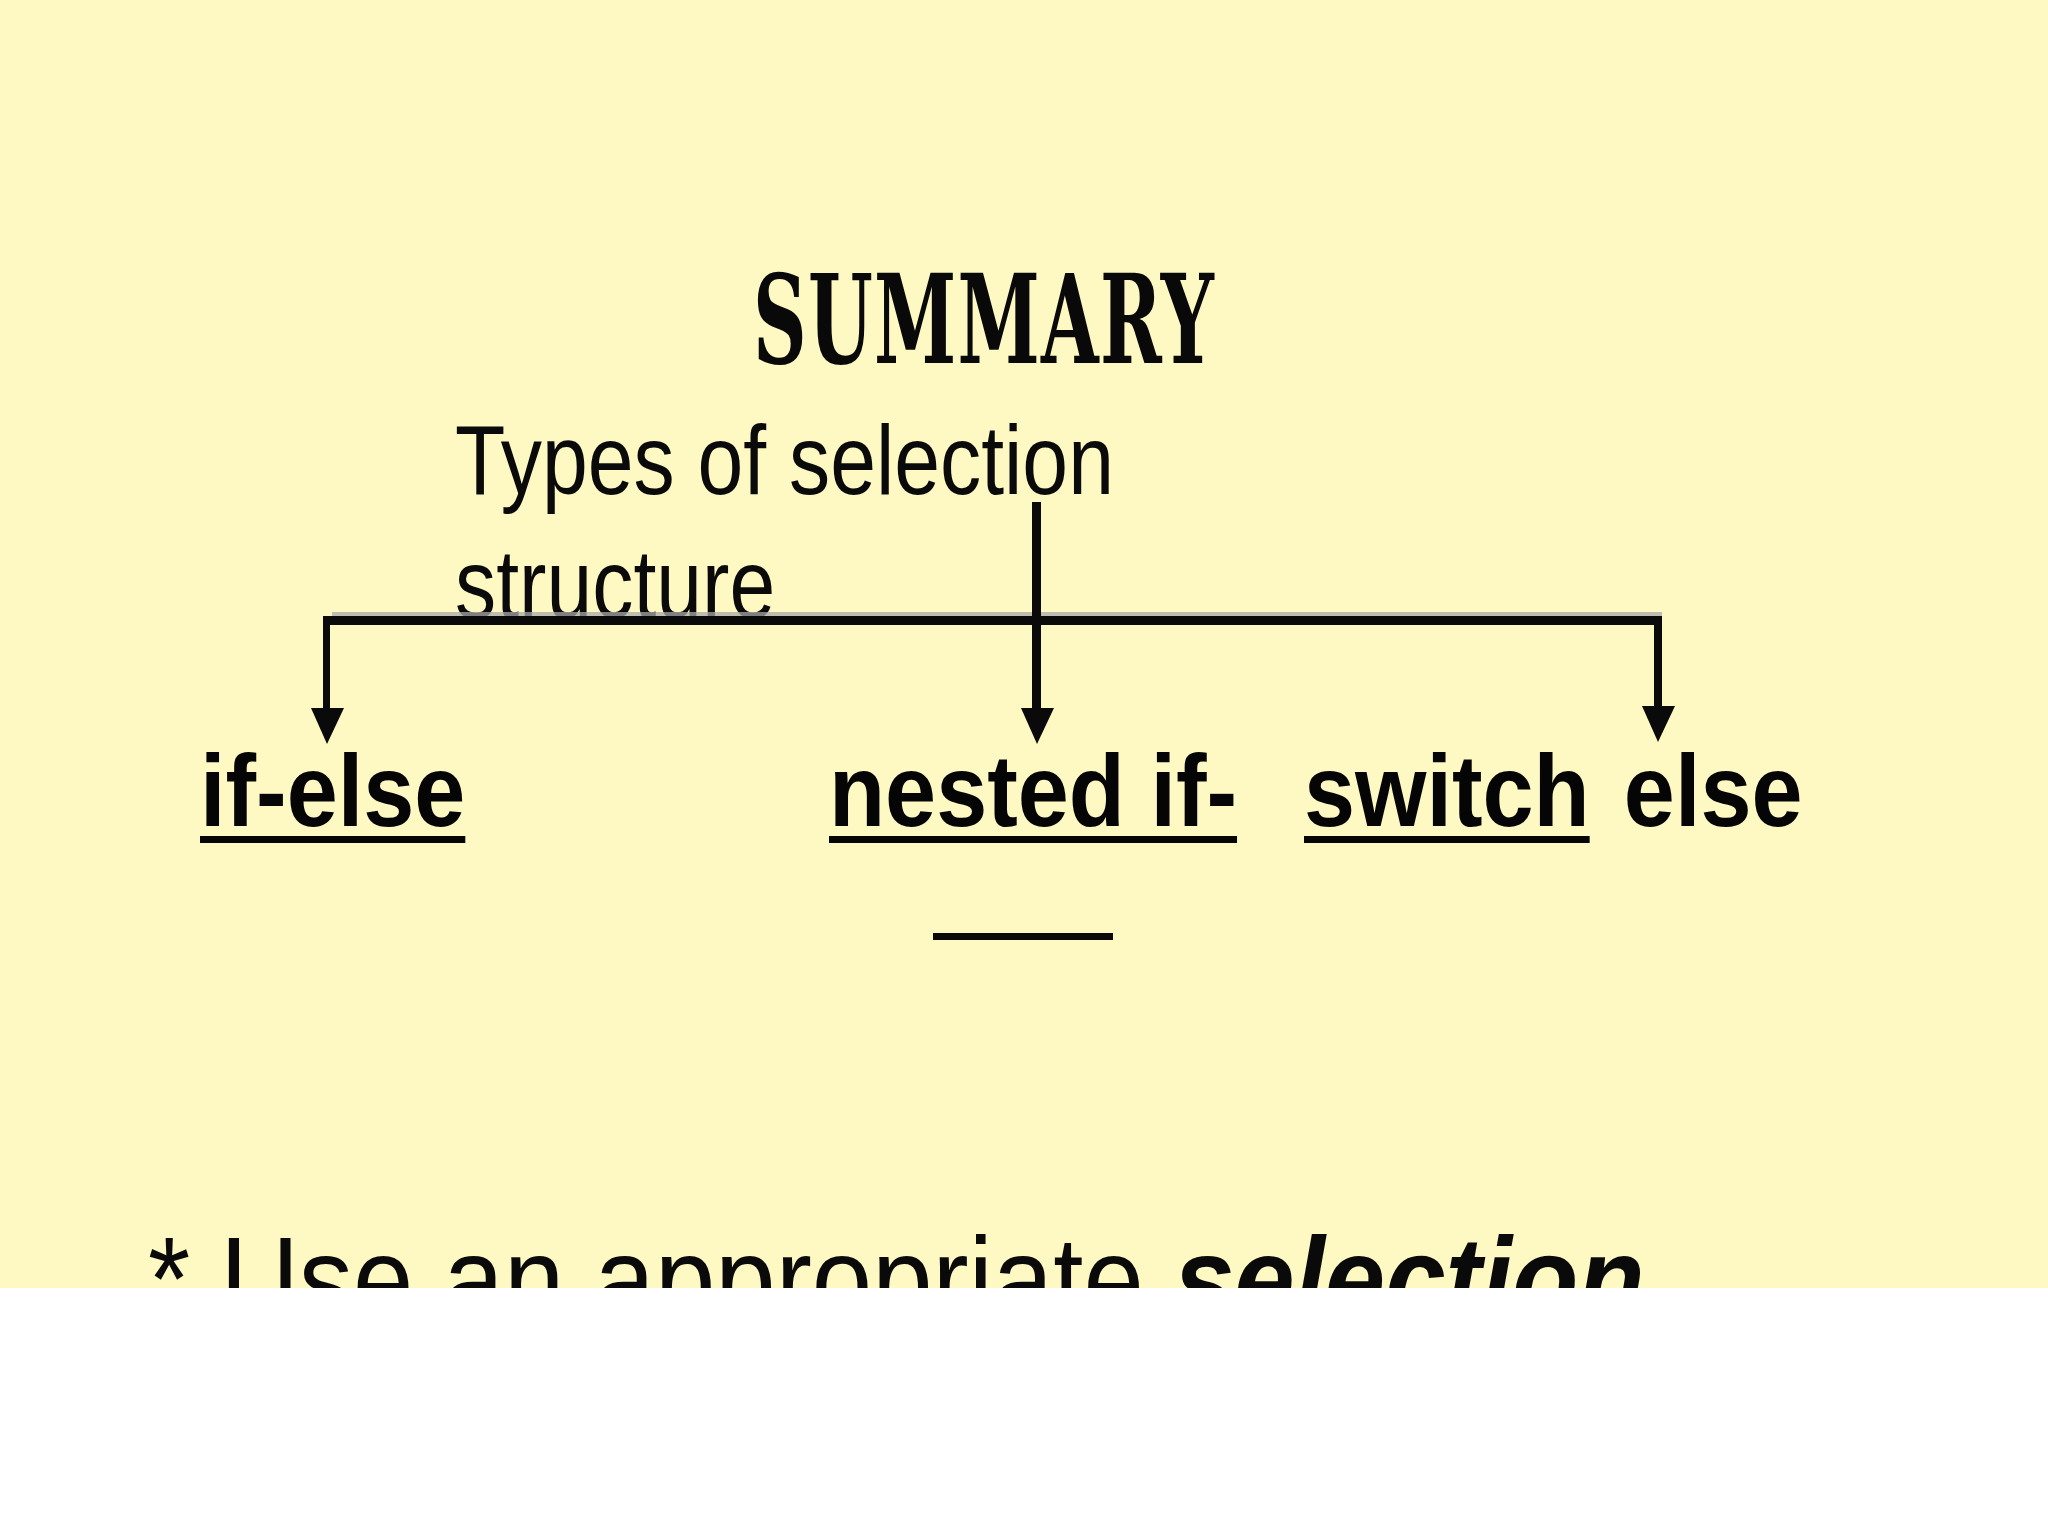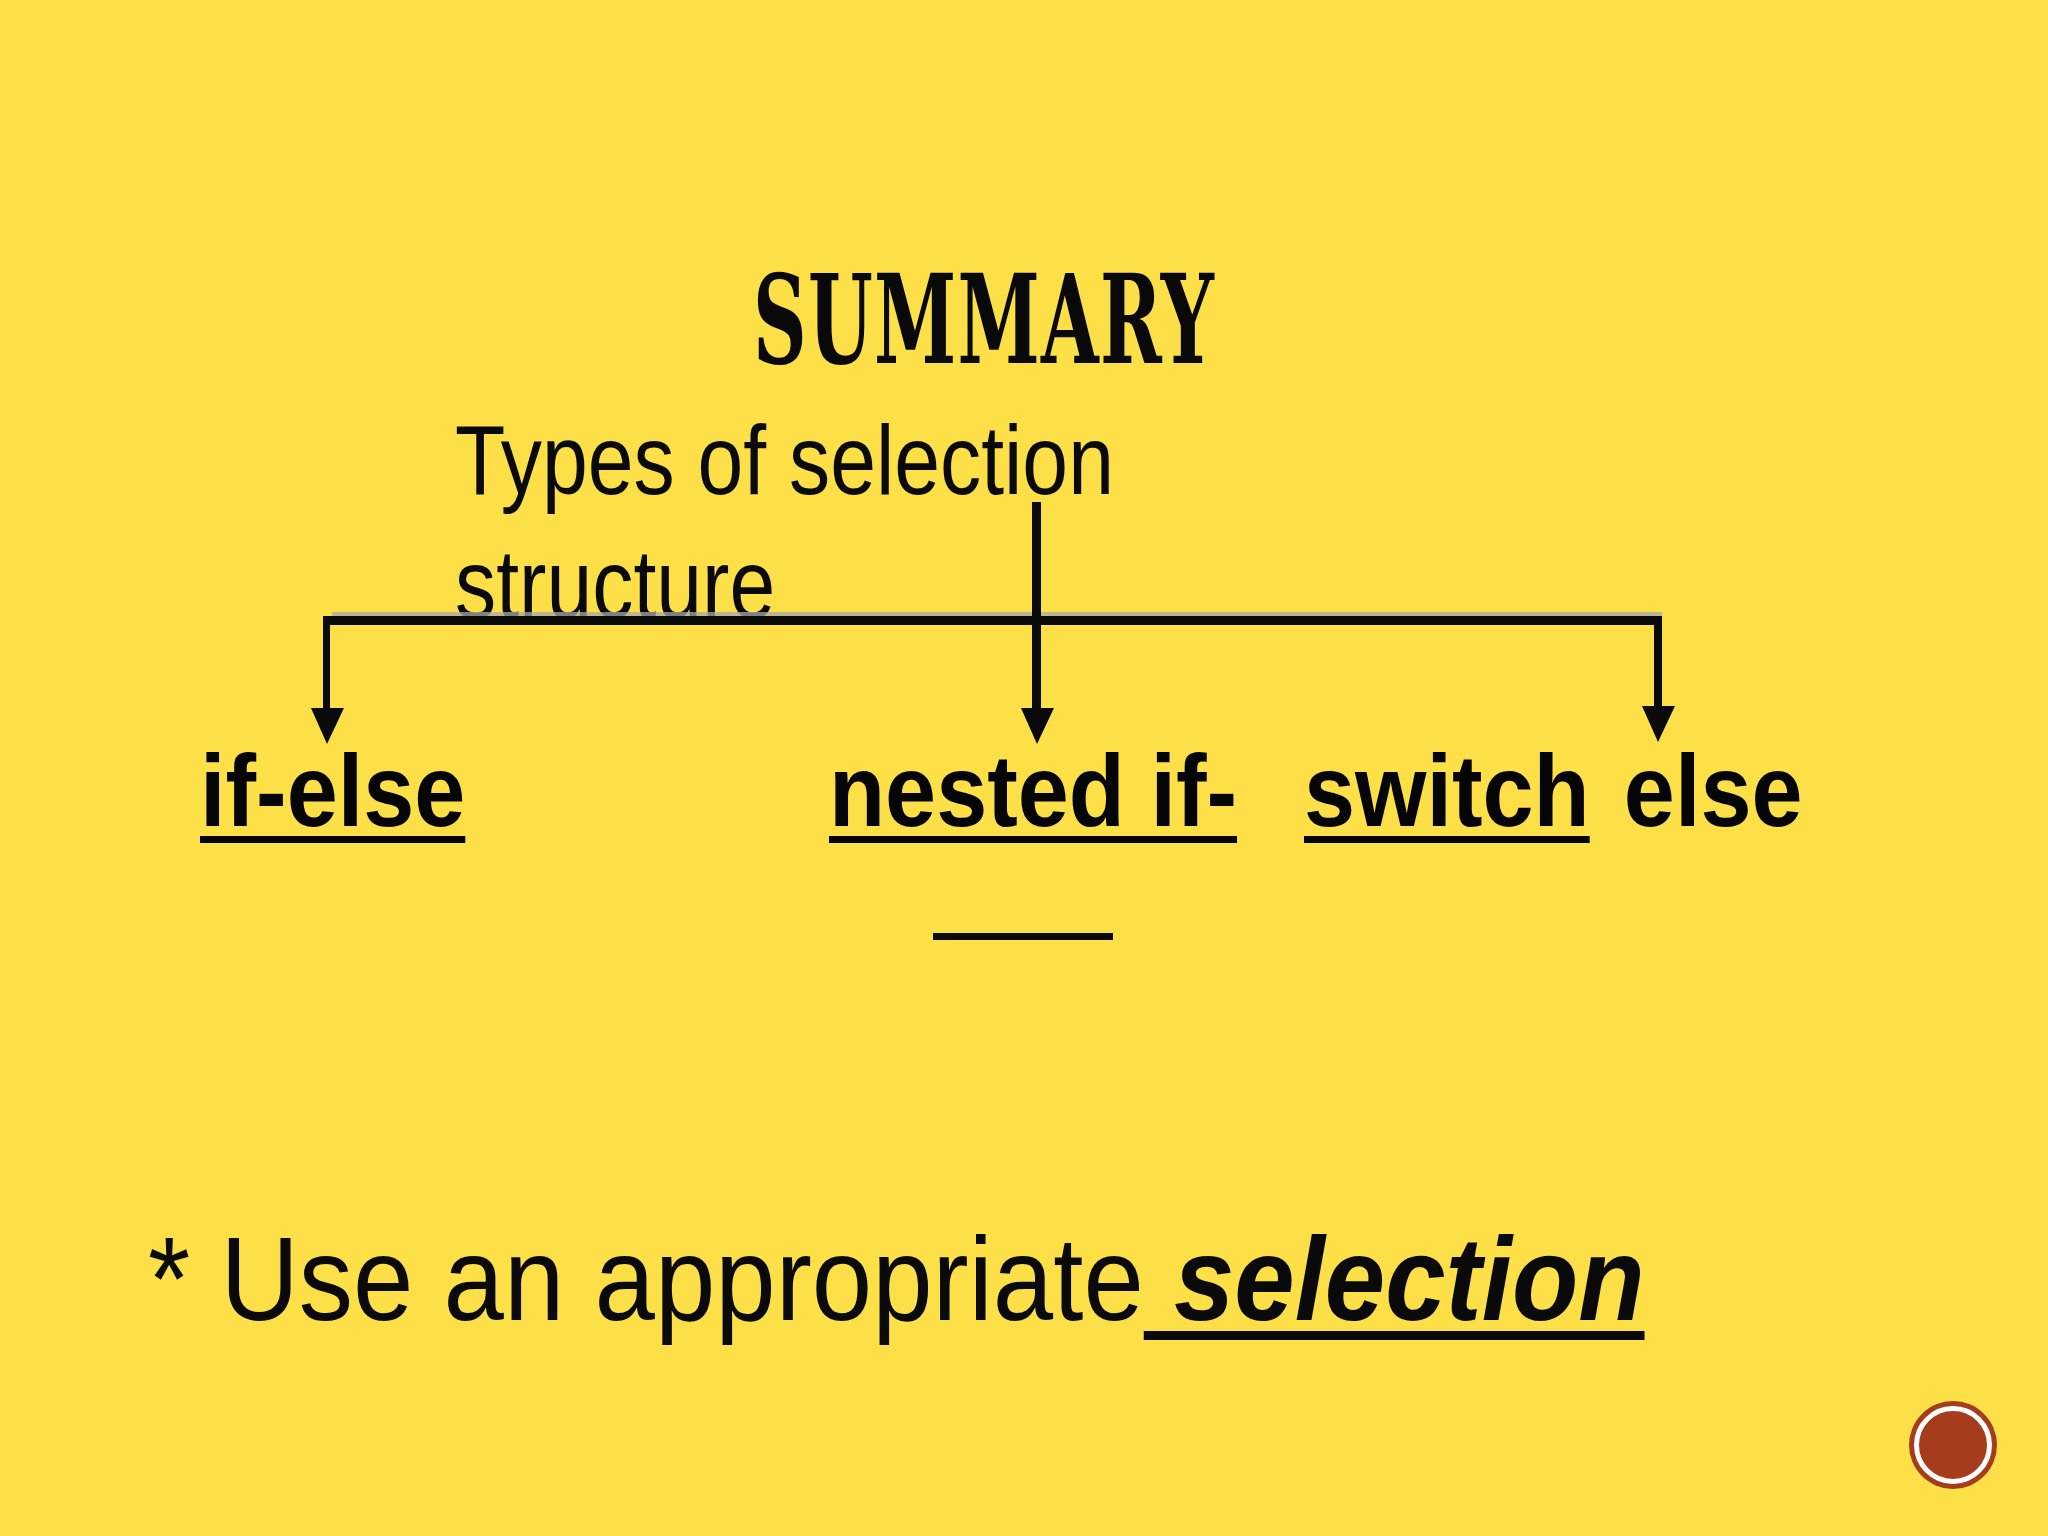--- a/index.html
+++ b/index.html
@@ -1,20 +1,20 @@
 <!DOCTYPE html>
 <html><head>
 <meta charset="utf-8">
 <style>
   html, body { margin: 0; padding: 0; background: #ffffff; }
   .slide {
     position: relative;
     width: 2048px;
-    height: 1536px;
-    background: #fde047;
+    height: 1288px;
+    background: #fef9c3;
     overflow: hidden;
     color: #070707;
     font-family: "Liberation Sans", sans-serif;
   }
 
   
   .title {
     position: absolute;
     left: 753px;
     top: 258px;

